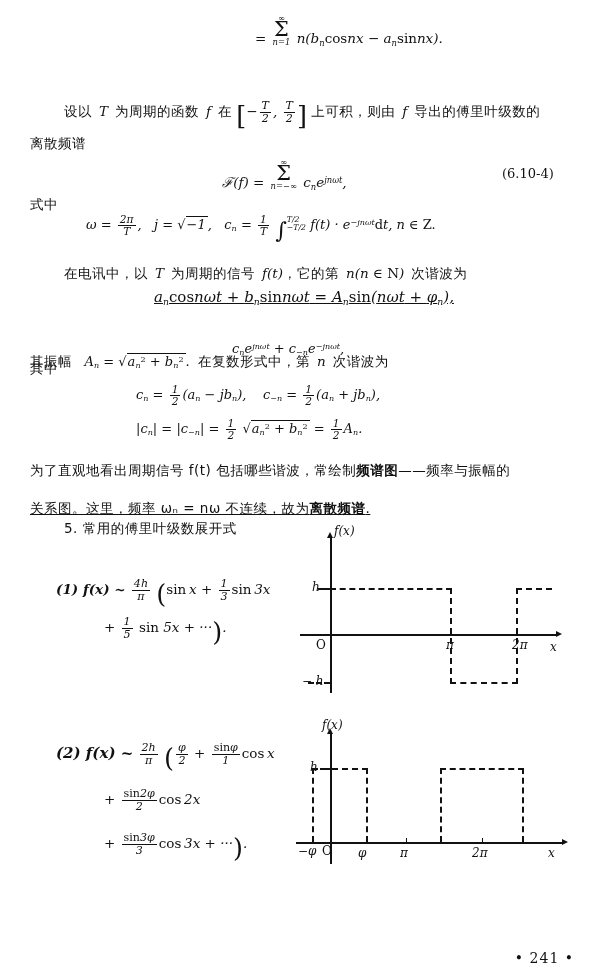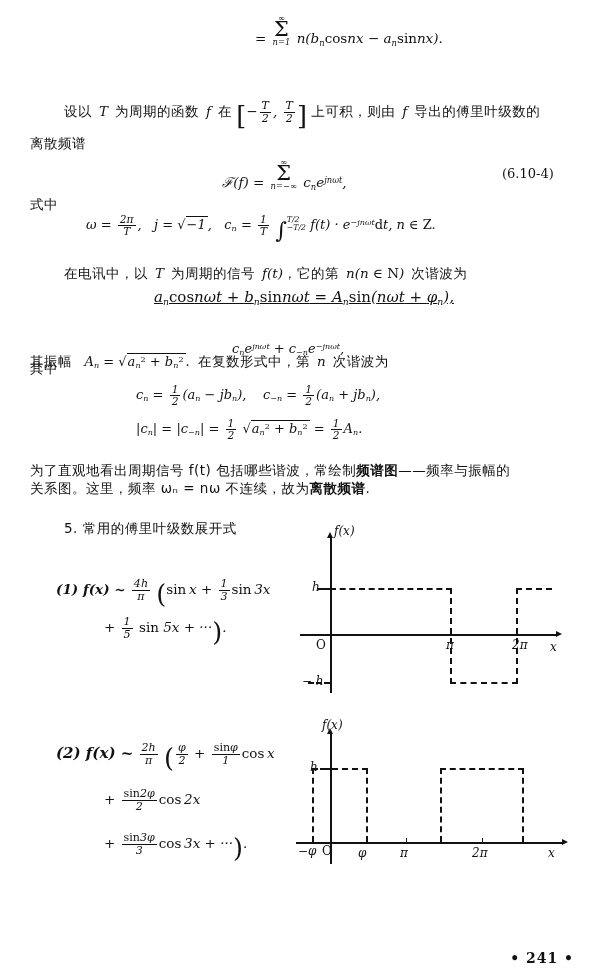--- a/index.html
+++ b/index.html
@@ -67,21 +67,21 @@
   }
   .radical { font-style: normal; }
   .eqno { font-family: "DejaVu Serif", serif; font-size: 13px; }
   .bold-cn { font-weight: bold; }
   .footer {
     position: absolute;
     bottom: 14px;
     right: 34px;
     font-family: "DejaVu Serif", serif;
     font-size: 14px;
-    font-weight: bold;
+    font-weight: normal;
     letter-spacing: 1px;
   }
   .bracket {
     display: inline-block;
     font-size: 1.9em;
     font-style: normal;
     vertical-align: -0.35em;
     line-height: 0.9;
   }
   
@@ -210,21 +210,21 @@
   <div class="line" style="left:136px; top:418px;">
     <span class="math" style="font-size:13px;">
       |<span class="mi">c</span><sub>n</sub>| = |<span class="mi">c</span><sub>−n</sub>| = <span class="frac"><span>1</span><span class="den">2</span></span>
       <span class="radical">√</span><span class="sqrt"><span class="mi">a</span><sub>n</sub><sup class="up">2</sup> + <span class="mi">b</span><sub>n</sub><sup class="up">2</sup></span> = <span class="frac"><span>1</span><span class="den">2</span></span><span class="mi">A</span><sub>n</sub>.
     </span>
   </div>
 
   <div class="line" style="left:30px; top:462px;">
     <span class="cn">为了直观地看出周期信号 f(t) 包括哪些谐波，常绘制</span><span class="cn bold-cn">频谱图</span><span class="cn">——频率与振幅的</span>
   </div>
-  <div class="line" style="left:30px; top:480px;">
+  <div class="line" style="left:30px; top:500px;text-decoration:underline;">
     <span class="cn">关系图。这里，频率 ωₙ = nω  不连续，故为</span><span class="cn bold-cn">离散频谱</span><span class="cn">.</span>
   </div>
 
   <div class="line cn" style="left:64px; top:520px;">5. 常用的傅里叶级数展开式</div>
 
   <div class="line" style="left:56px; top:578px;">
     <span class="math" style="font-size:13.5px; font-weight:bold;">(1)&nbsp;<span class="mi">f</span>(<span class="mi">x</span>) ~</span>
     <span class="math" style="font-size:13.5px;">
       <span class="frac"><span>4<span class="mi">h</span></span><span class="den">π</span></span>
       <span class="bracket">(</span><span class="up">sin</span><span class="mi"> x</span> + <span class="frac"><span>1</span><span class="den">3</span></span><span class="up">sin</span> 3<span class="mi">x</span>

